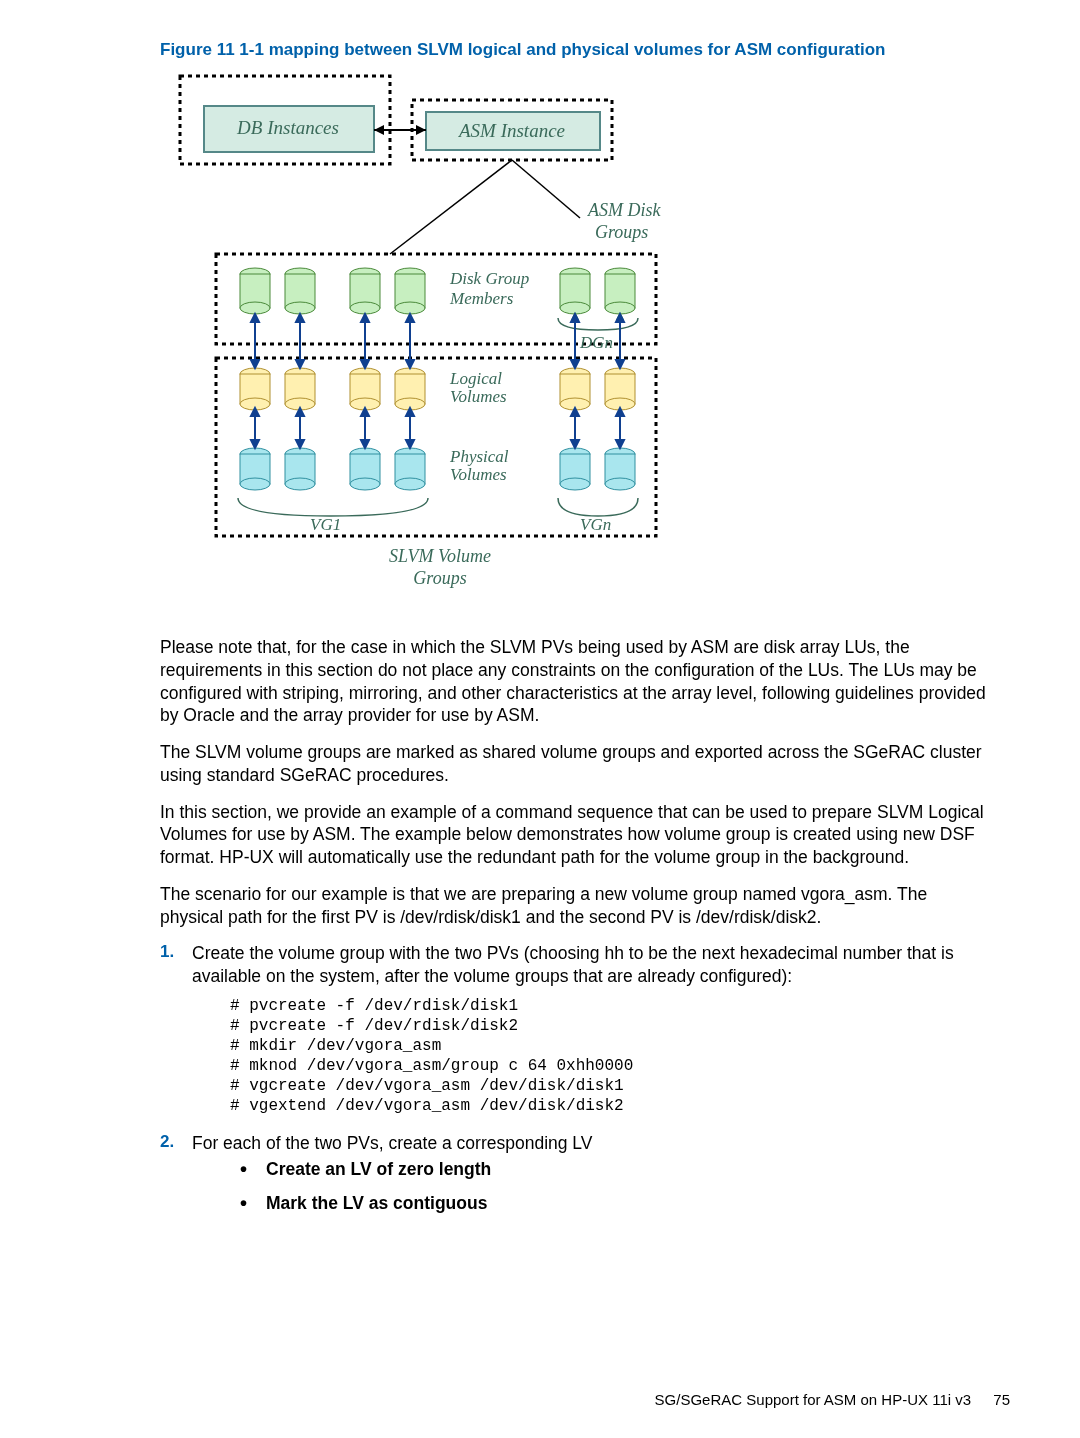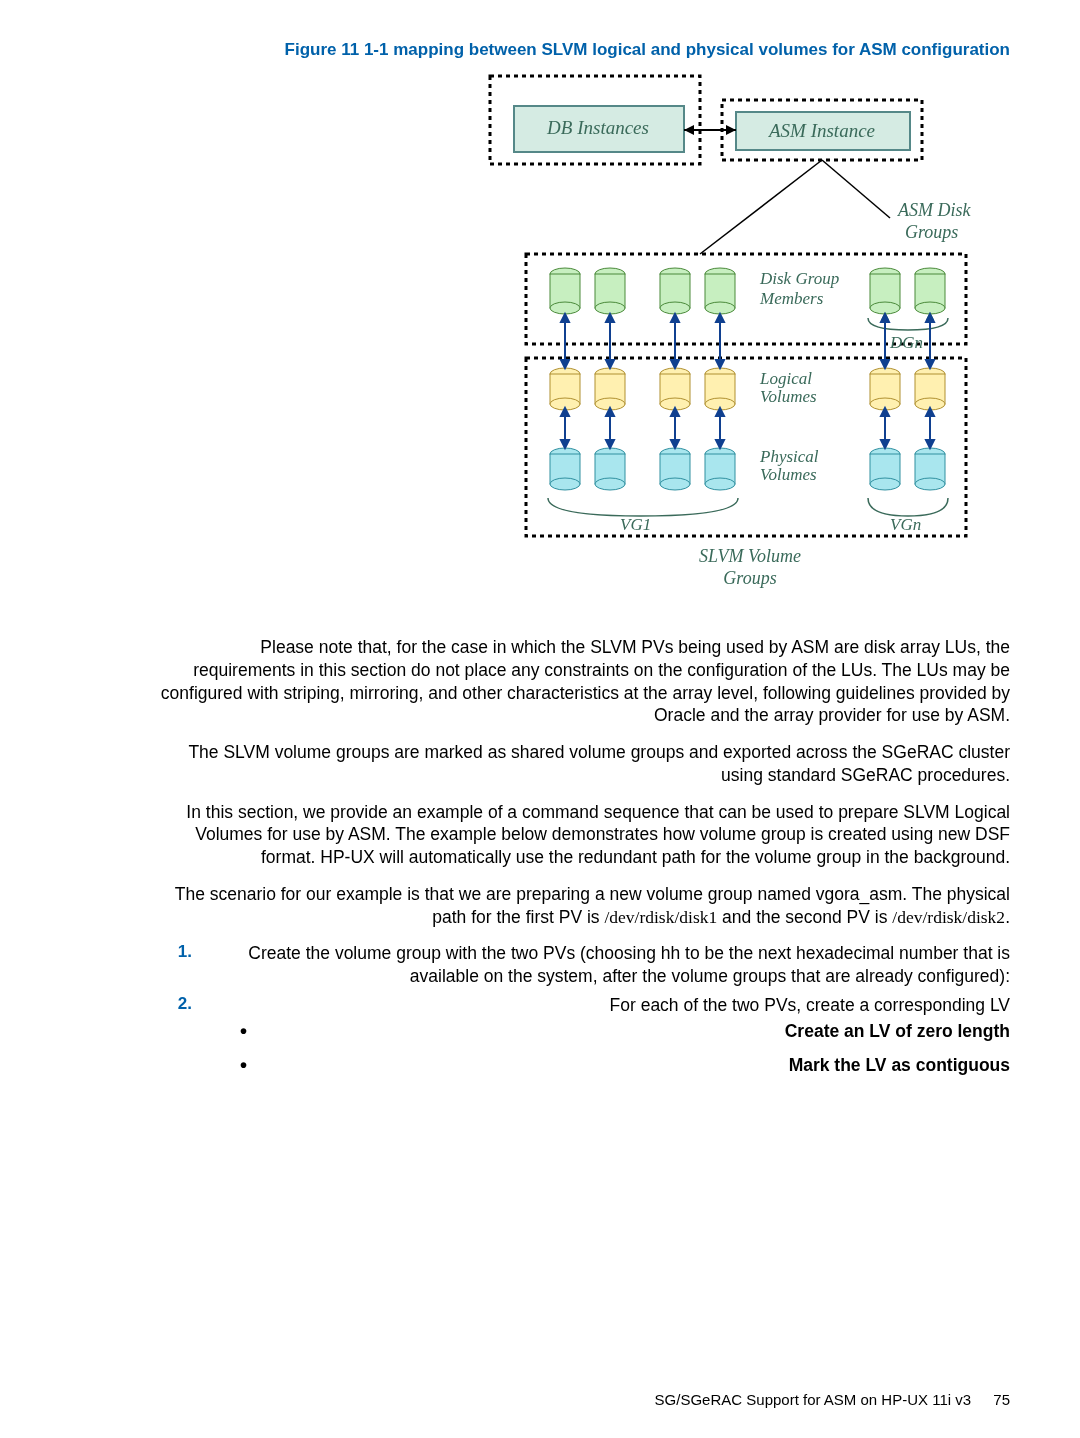--- a/index.html
+++ b/index.html
@@ -5,41 +5,40 @@
   * { box-sizing: border-box; margin: 0; padding: 0; }
   body {
     width: 1080px;
     height: 1438px;
     background: #fff;
     font-family: Arial, Helvetica, sans-serif;
     color: #000;
     position: relative;
   }
   .page {
-    padding: 40px 70px 0 70px;
-    text-align: right;
+    padding: 40px 92px 0 70px;
   }
   .fig-caption {
     color: #0061aa;
     font-size: 17px;
     font-weight: bold;
     margin-left: 90px;
     margin-bottom: 8px;
   }
   .diagram {
     margin-left: 90px;
     margin-bottom: 24px;
   }
   .body-text {
     margin-left: 90px;
     font-size: 17.5px;
     line-height: 1.3;
     margin-bottom: 14px;
   }
-  .mono { font-family: Liberation Serif, serif; }
+  .mono { font-family: Liberation Sans, sans-serif; }
   .section-head {
     color: #0061aa;
     font-size: 20px;
     margin: 10px 0 10px 0;
   }
   .step-list { margin-left: 90px; }
   .step {
     display: flex;
     margin-bottom: 6px;
   }
@@ -297,20 +296,26 @@
 
   <p class="body-text">
     <span>The scenario for our example is that we are preparing a new volume group named vgora_asm. The physical path for the first PV is </span><span class="mono">/dev/rdisk/disk1</span><span> and the second PV is </span><span class="mono">/dev/rdisk/disk2</span><span>.</span>
   </p>
 
   <div class="step-list">
     <div class="step">
       <div class="step-num">1.</div>
       <div class="step-body">
         <div>Create the volume group with the two PVs (choosing hh to be the next hexadecimal number that is available on the system, after the volume groups that are already configured):</div>
+        <pre class="codeblk"># pvcreate -f /dev/rdisk/disk1
+# pvcreate -f /dev/rdisk/disk2
+# mkdir /dev/vgora_asm
+# mknod /dev/vgora_asm/group c 64 0xhh0000
+# vgcreate /dev/vgora_asm /dev/disk/disk1
+# vgextend /dev/vgora_asm /dev/disk/disk2</pre>
       </div>
     </div>
     <div class="step">
       <div class="step-num">2.</div>
       <div class="step-body">
         <div>For each of the two PVs, create a corresponding LV</div>
         <ul class="bullets">
           <li>Create an LV of zero length</li>
           <li>Mark the LV as contiguous</li>
         </ul>

